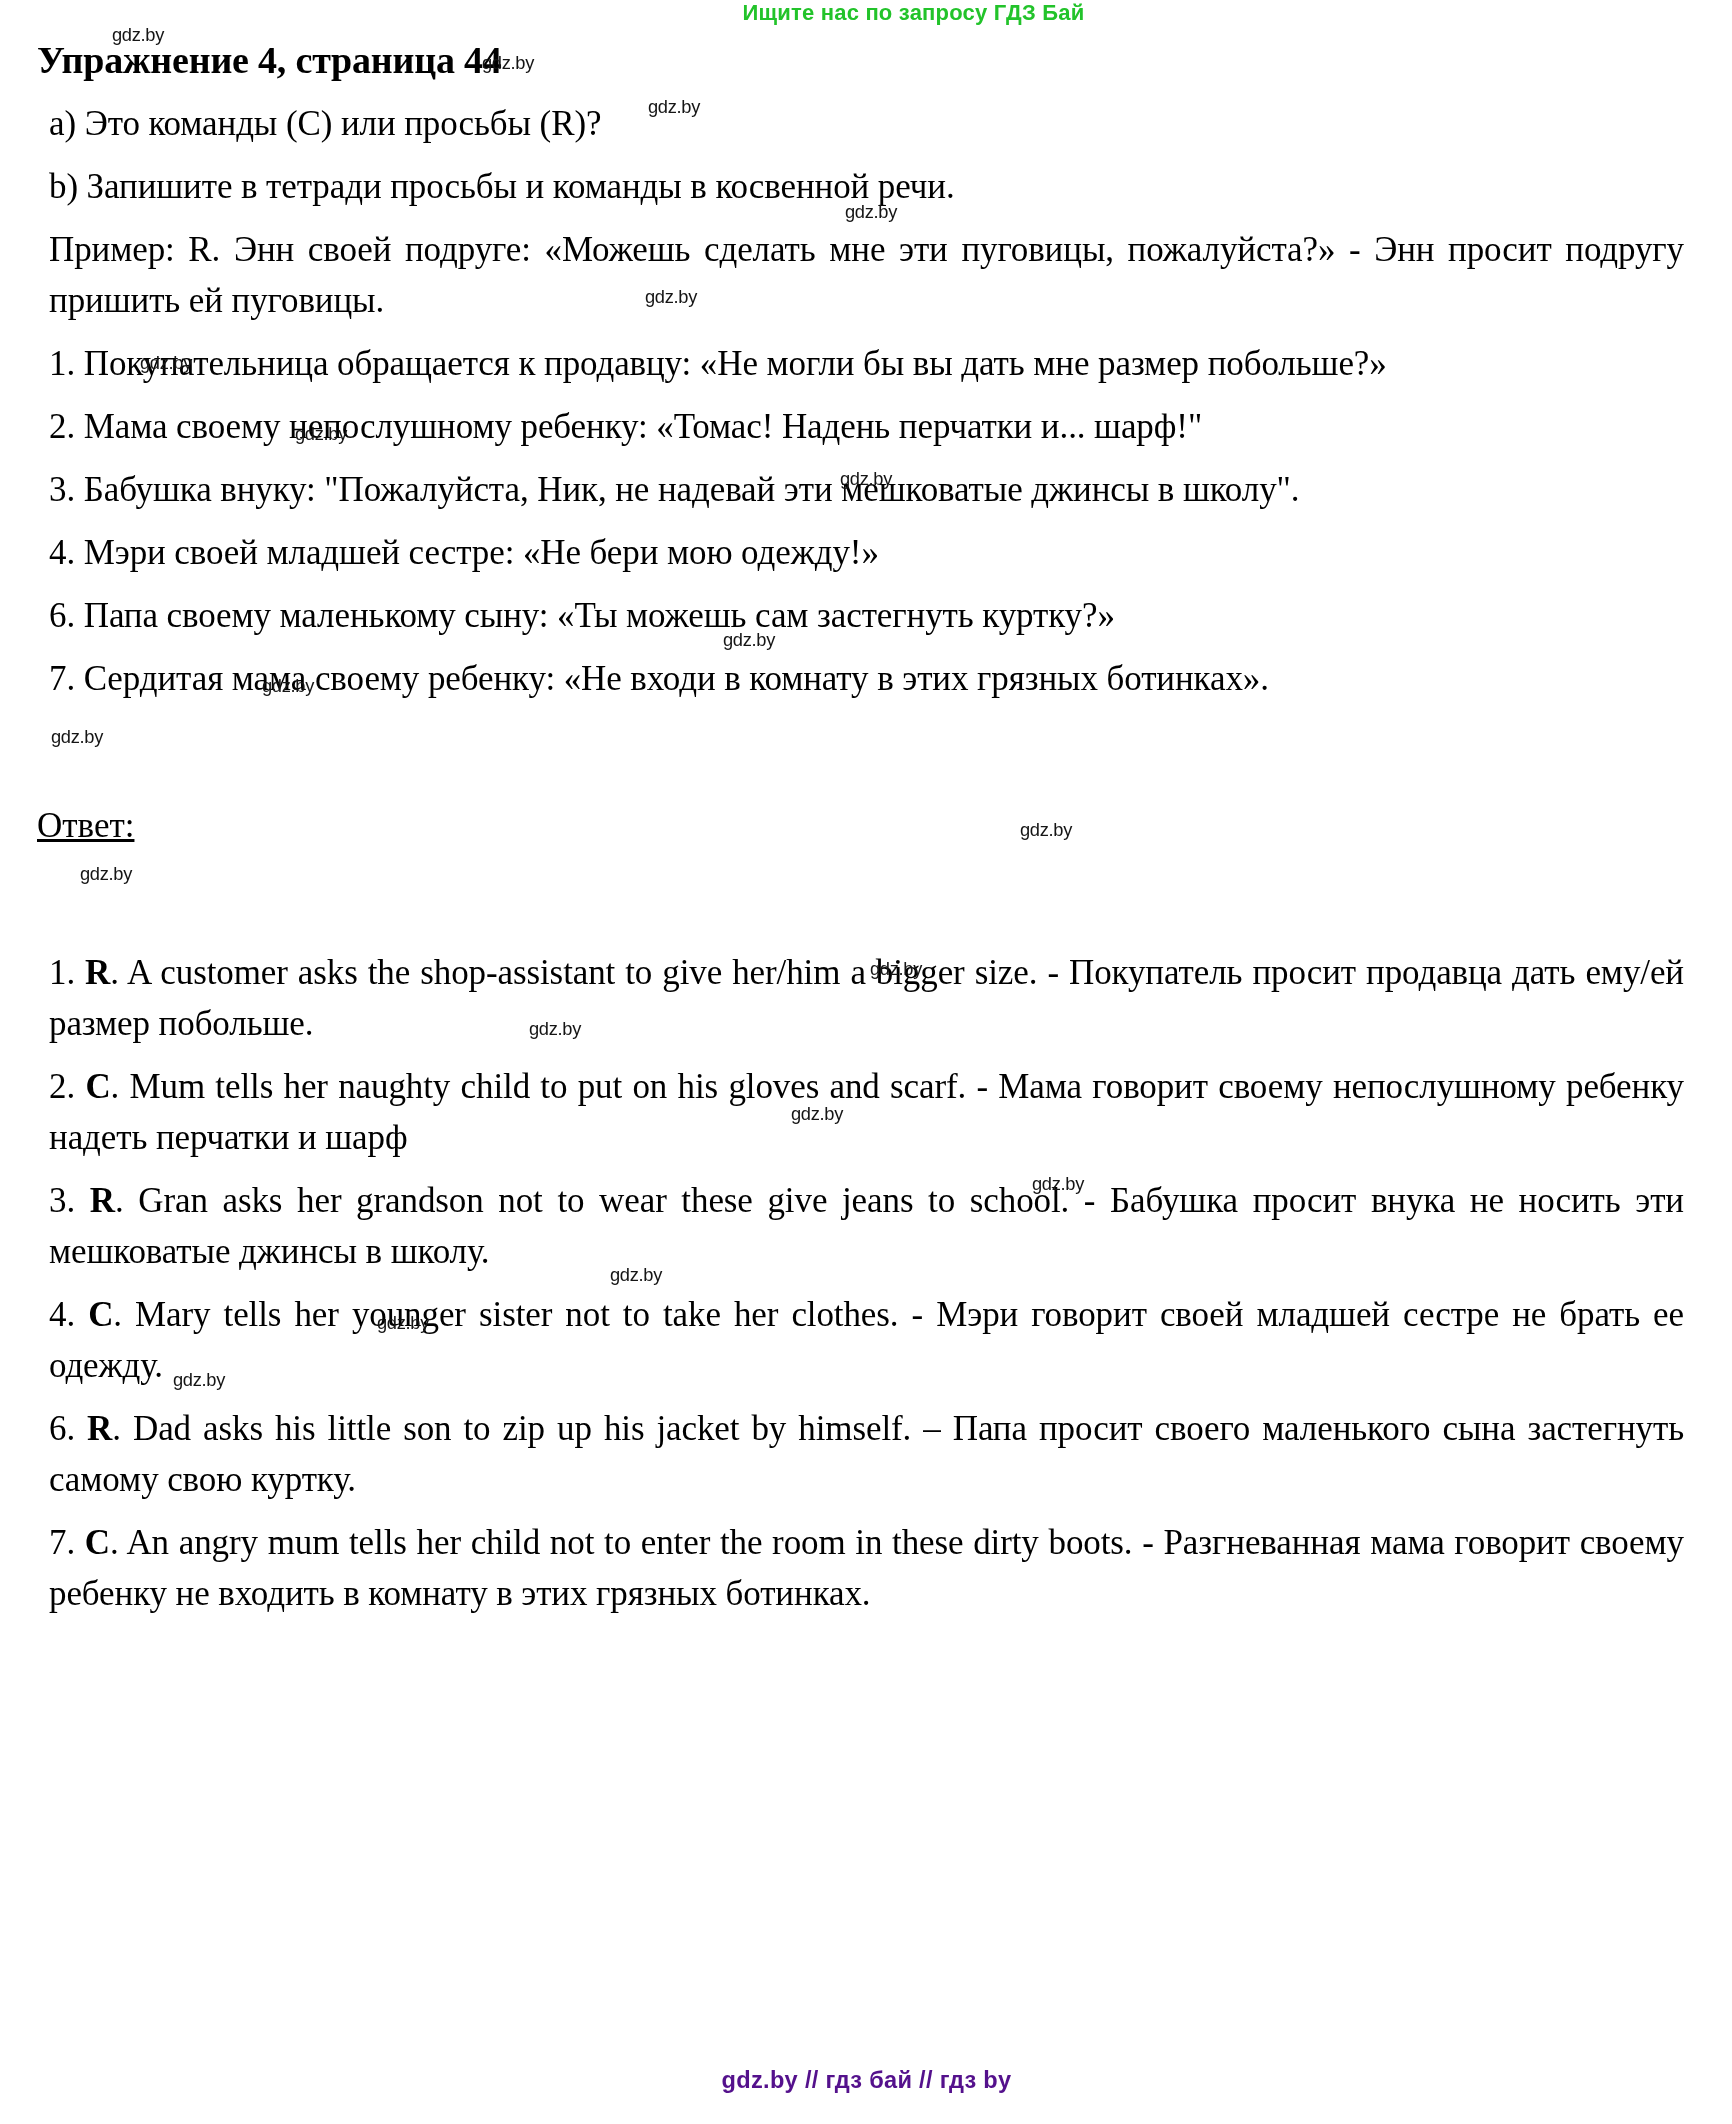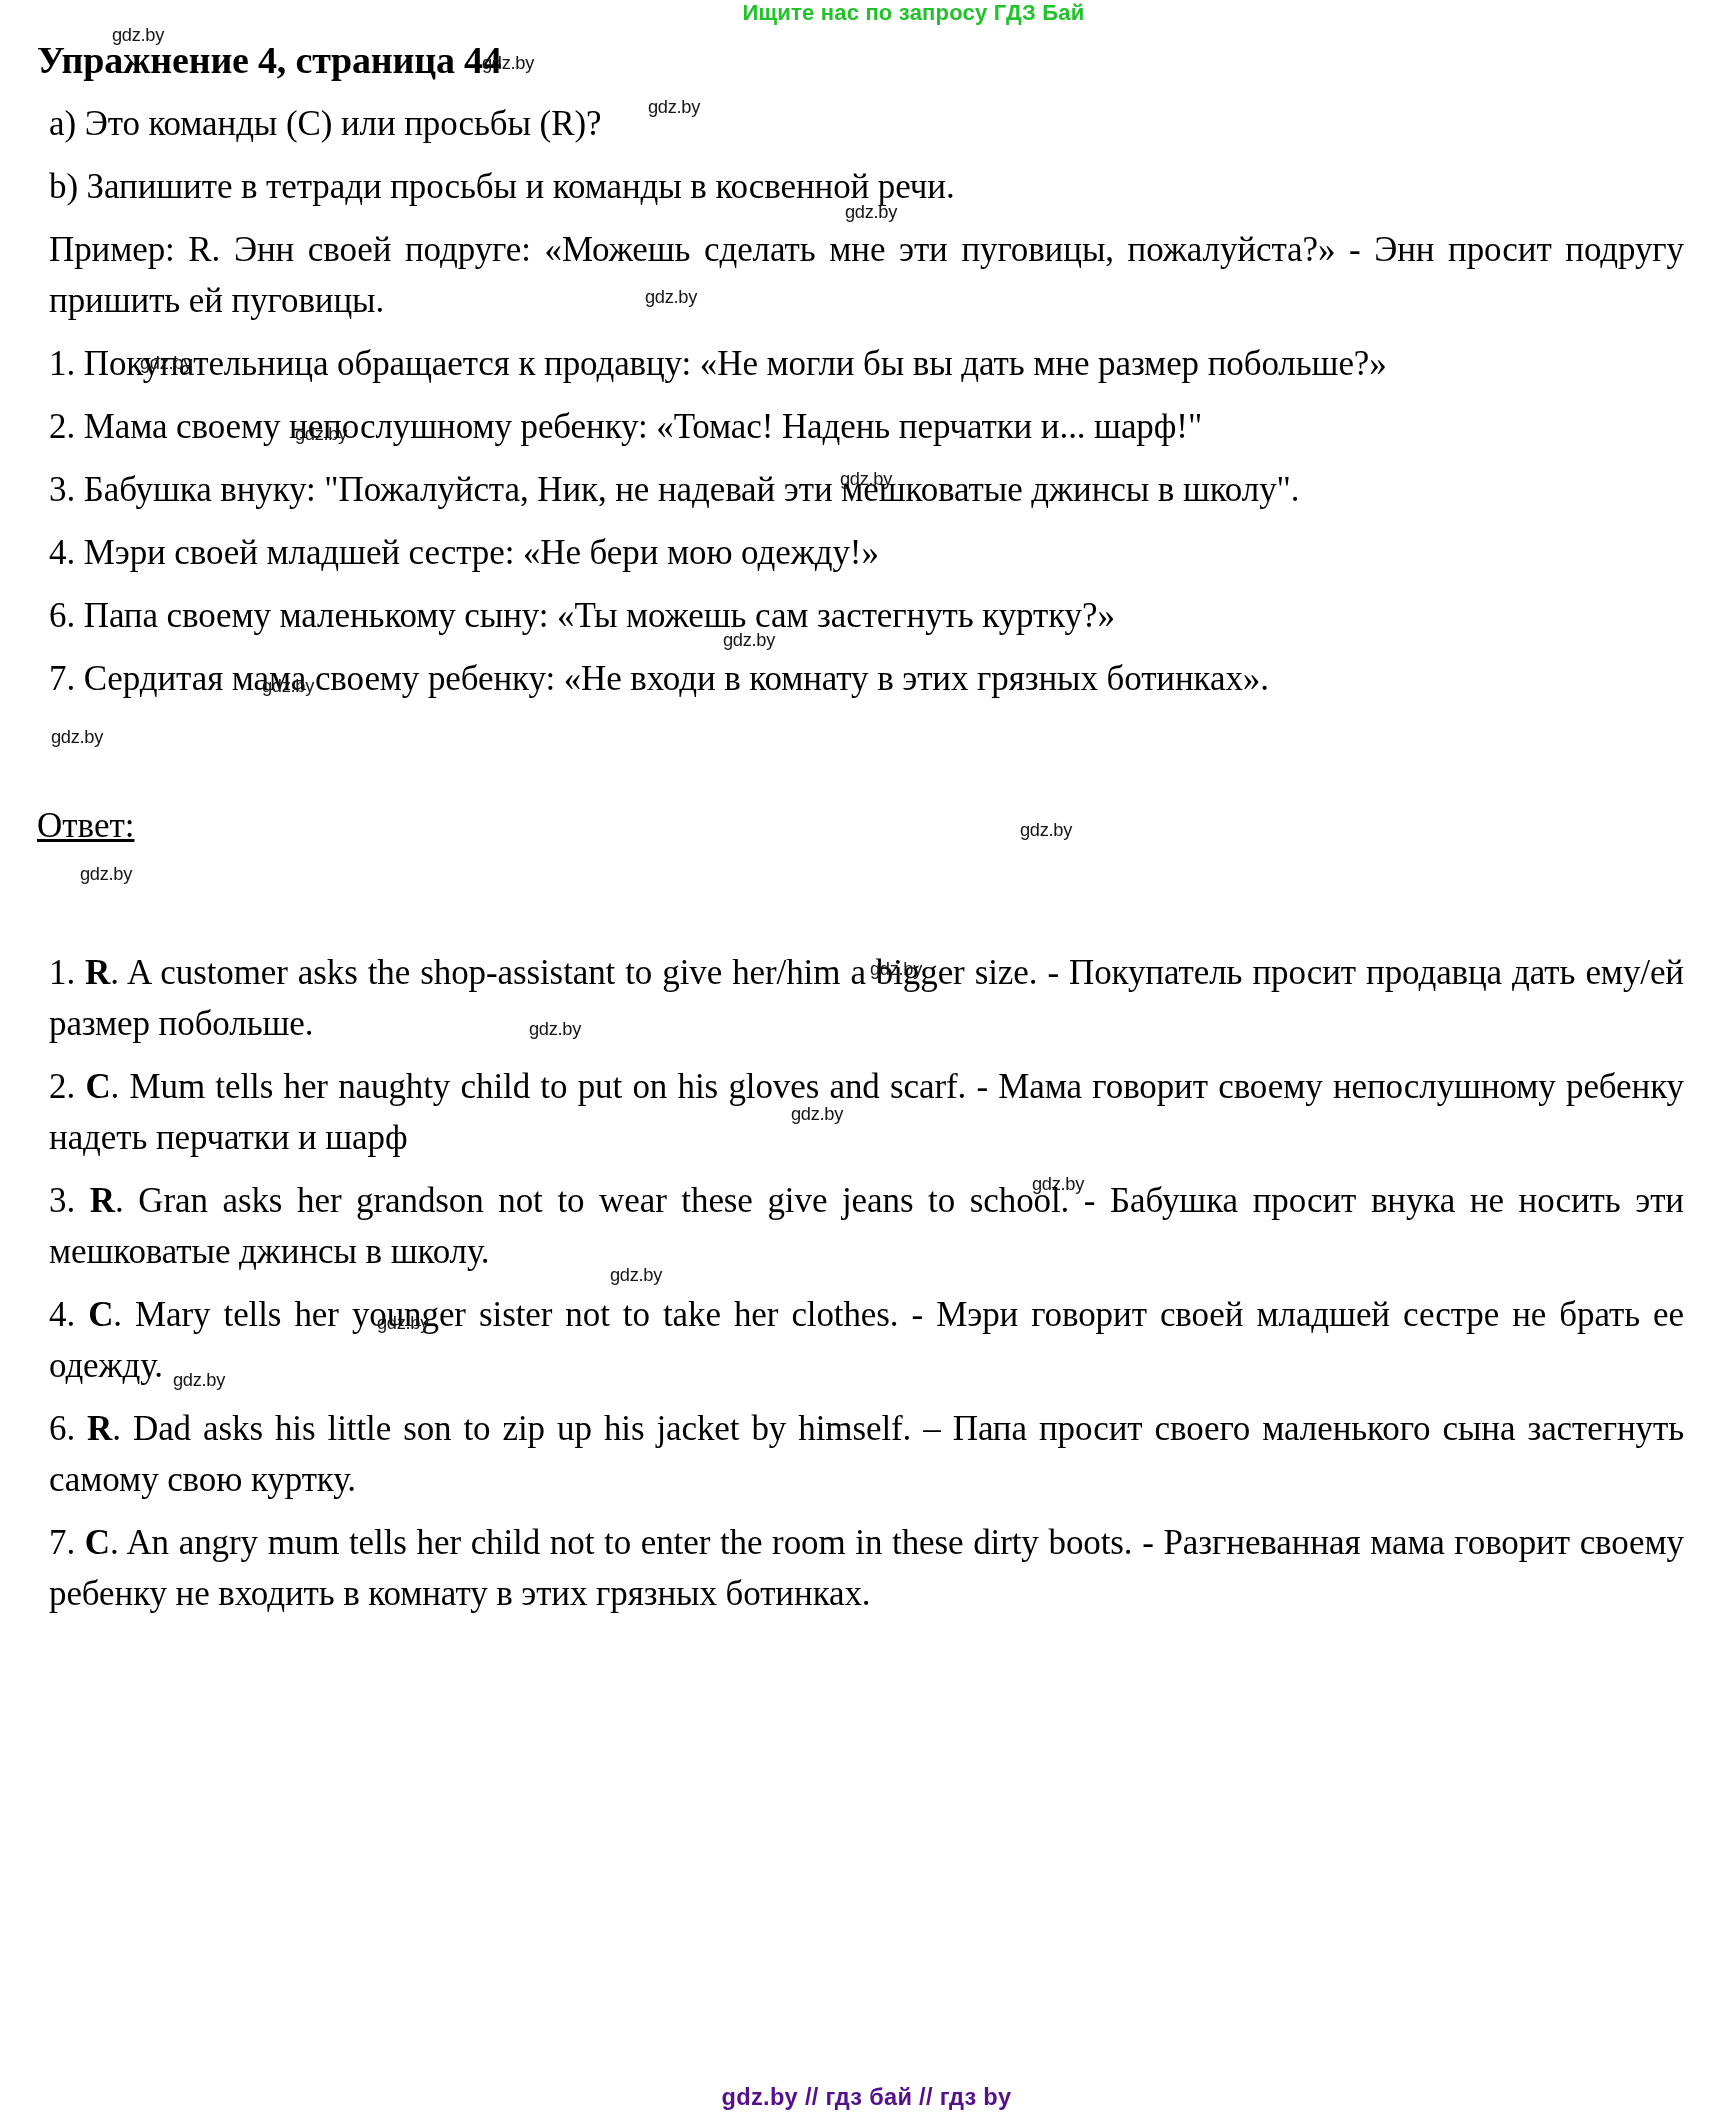--- a/index.html
+++ b/index.html
@@ -83,21 +83,21 @@
     color: #151515;
     white-space: nowrap;
     pointer-events: none;
     letter-spacing: -0.3px;
   }
 
   
   .site-footer {
     position: absolute;
     left: 0;
-    bottom: 13px;
+    bottom: 30px;
     width: 1733px;
     text-align: center;
     font-family: "Liberation Sans", "DejaVu Sans", sans-serif;
     font-weight: bold;
     font-size: 23.6px;
     line-height: 28px;
     color: #54118c;
     white-space: nowrap;
     letter-spacing: 0.3px;
   }

